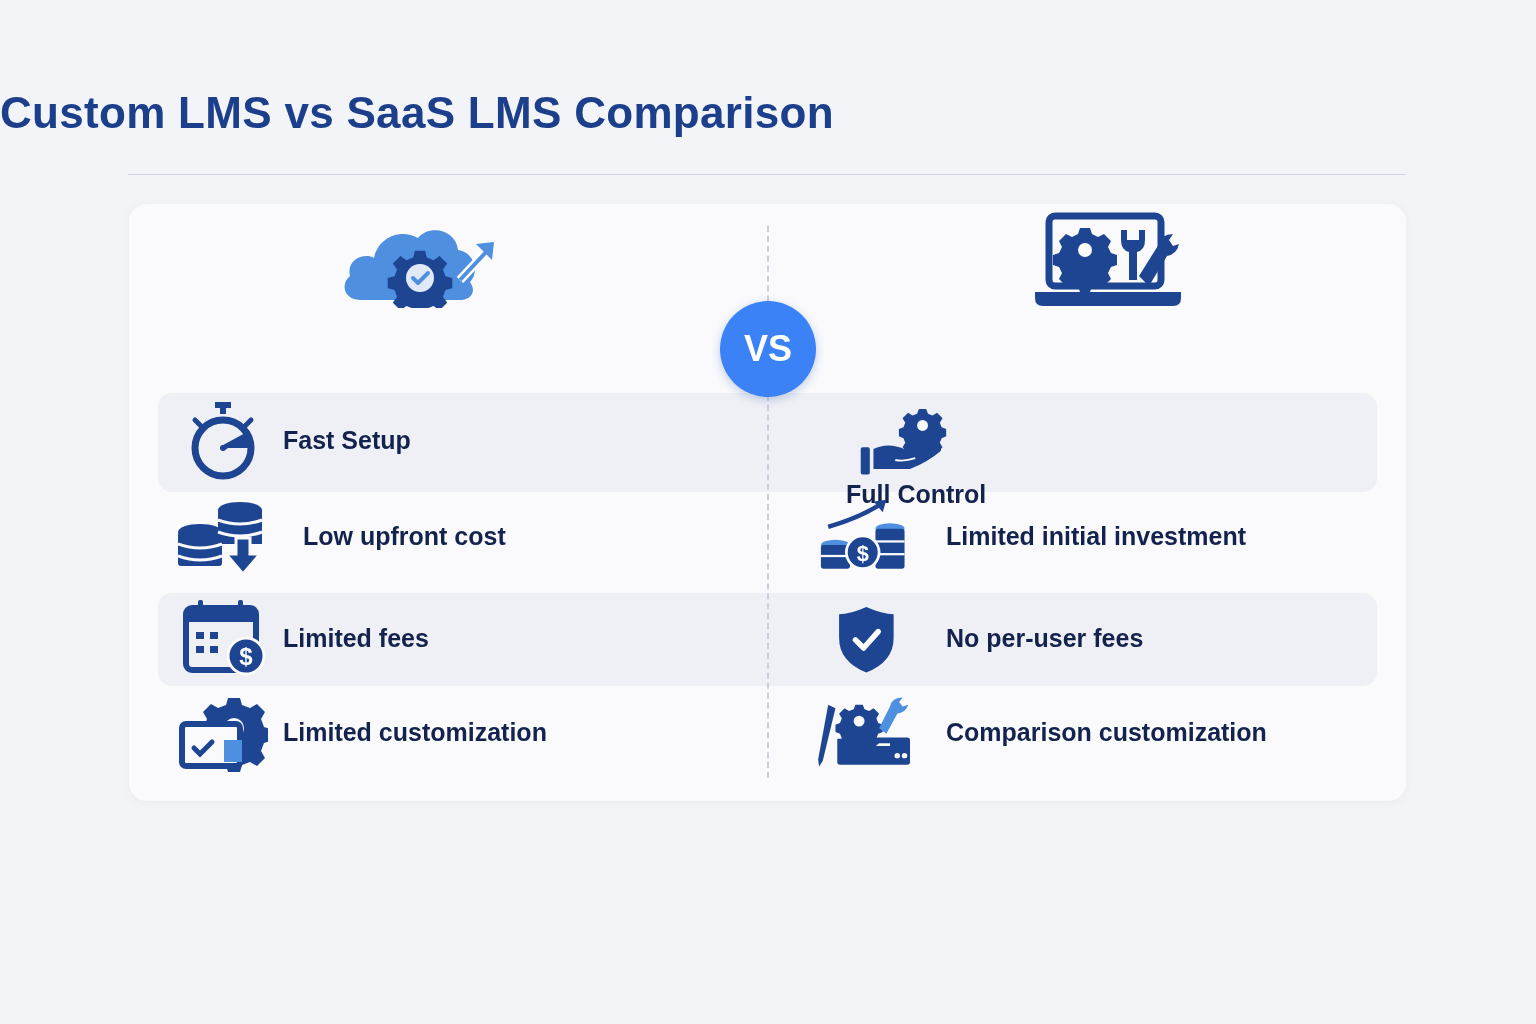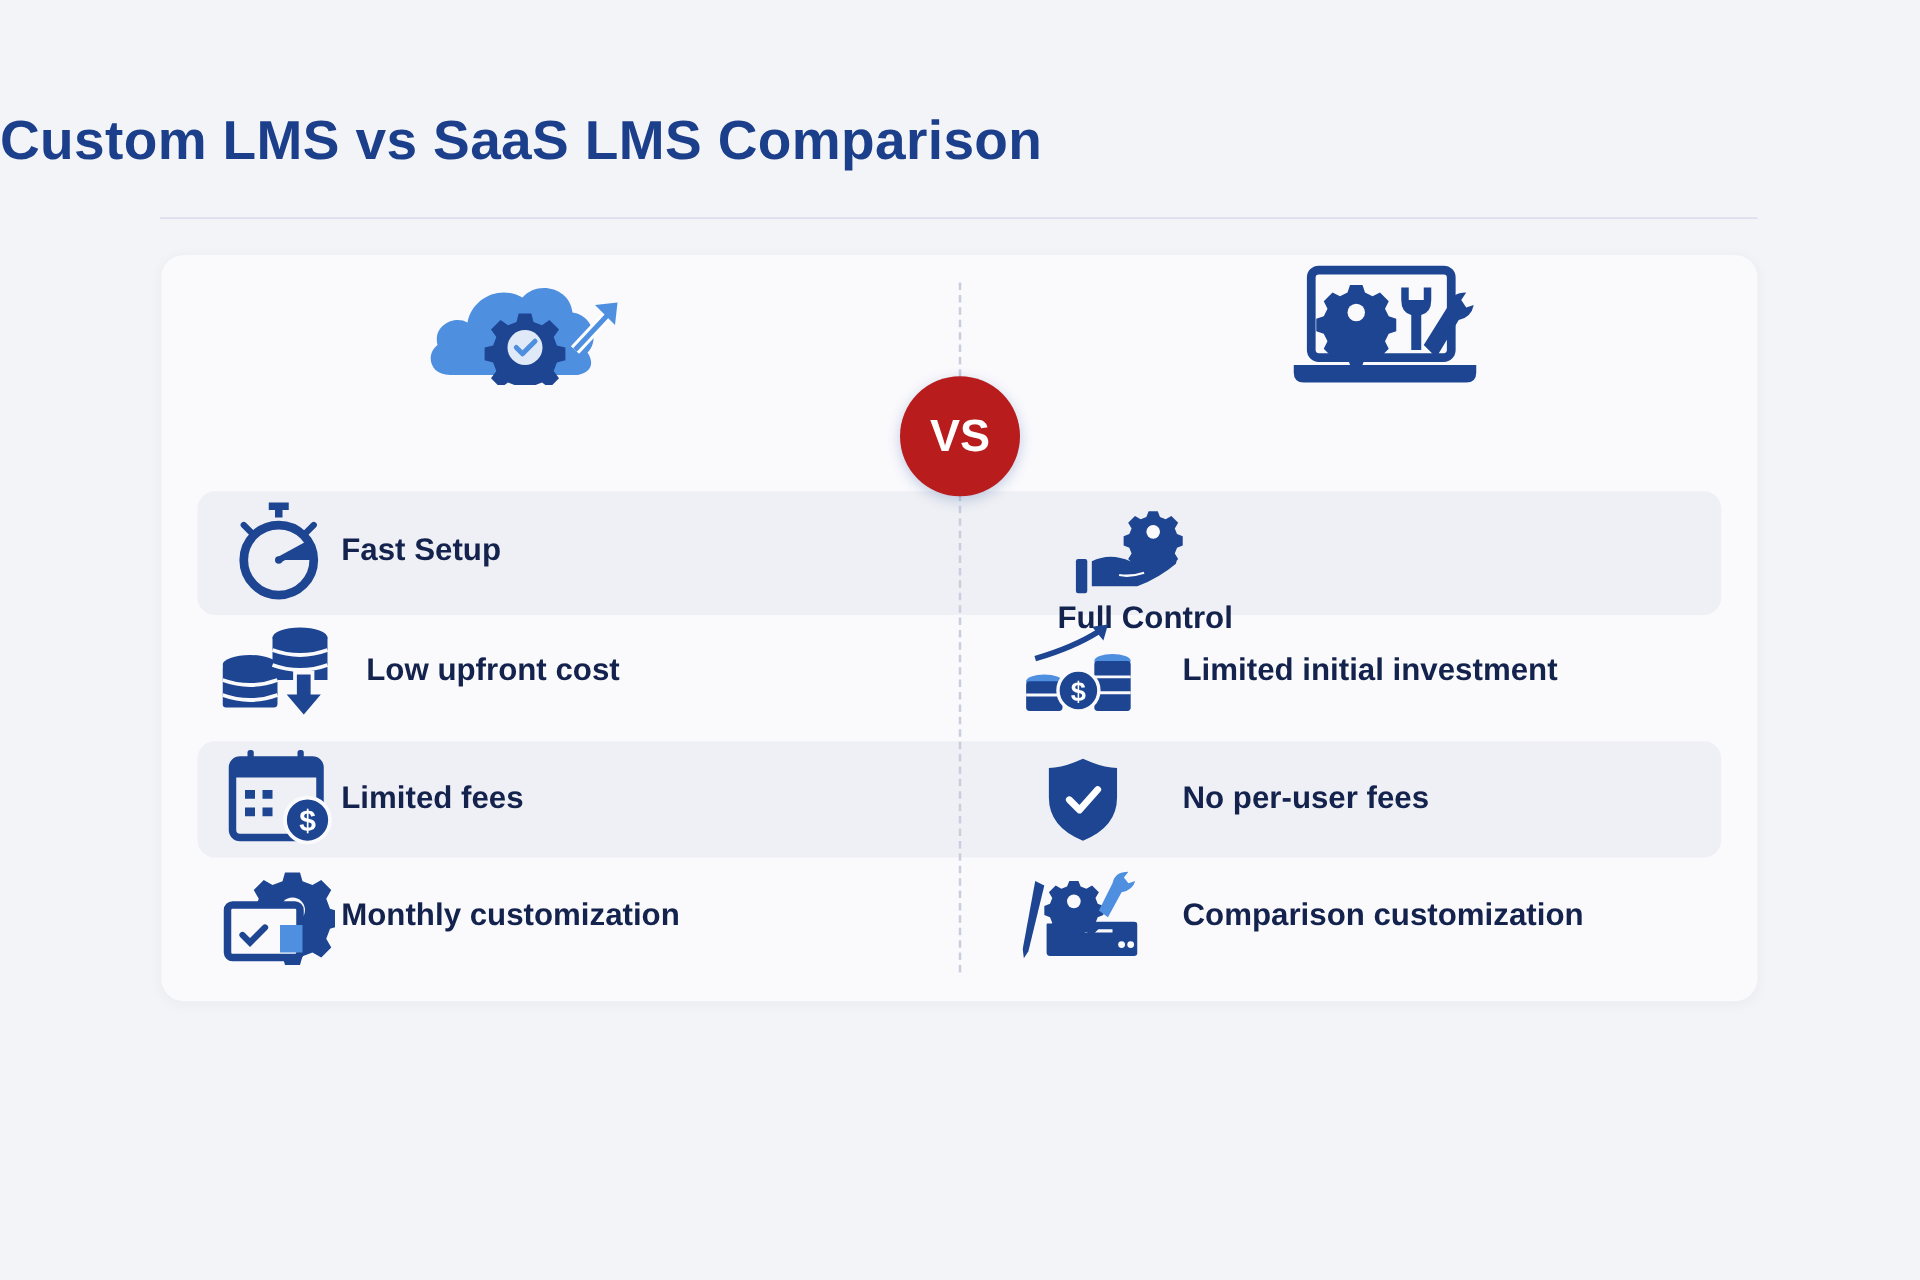--- a/index.html
+++ b/index.html
@@ -29,32 +29,32 @@
   }
   .col-head { position:absolute; top:212px; width:360px; text-align:center; }
   .col-head .hicon { height:96px; display:flex; justify-content:center; align-items:flex-end; }
   .col-head .hlabel {
     margin-top:24px; font-size:36px; font-weight:bold; color:#1d4391;
   }
   #head-left  { left:238px; }
   #head-right { left:928px; }
   .vs {
     position:absolute; left:720px; top:301px; width:96px; height:96px;
-    border-radius:50%; background:#b91c1c;
+    border-radius:50%; background:#3b82f6;
     color:#fff; font-size:36px; font-weight:bold;
     display:flex; align-items:center; justify-content:center;
     box-shadow:0 3px 10px rgba(29,69,146,0.25);
   }
   .band {
     position:absolute; left:158px; width:1219px; background:#eff0f5;
     border-radius:14px;
   }
   .row { position:absolute; display:flex; align-items:center; }
   .row .ricon { width:100px; height:80px; display:flex; align-items:center; justify-content:center; }
-  .row .rtext { font-size:25px; color:#14234d; font-weight:bold; }
+  .row .rtext { font-size:25px; color:#14234d; font-weight:bold; margin-left:10px; }
   .left-row  { left:173px; }
   .right-row { left:810px; }
   .right-row .rtext { margin-left:36px; }
   svg { display:block; }
 </style>
 </head>
 <body>
 
 <div class="title">Custom LMS vs SaaS LMS Comparison</div>
 <div class="title-rule"></div>
@@ -160,21 +160,21 @@
     <svg width="90" height="80" viewBox="0 0 90 80">
       <g transform="translate(56,36)">
         <path d="M-6 -30 h12 l2 7 l8 3 l7 -4 l8 8 l-4 7 l3 8 l7 2 v12 l-7 2 l-3 8 l4 7 l-8 8 l-7 -4 l-8 3 l-2 7 h-12 l-2 -7 l-8 -3 l-7 4 l-8 -8 l4 -7 l-3 -8 l-7 -2 v-12 l7 -2 l3 -8 l-4 -7 l8 -8 l7 4 l8 -3 z" fill="#1d4592"></path>
         <circle r="10" fill="#fafafd"></circle>
       </g>
       <rect x="4" y="32" width="58" height="42" rx="4" fill="#fafafd" stroke="#1d4592" stroke-width="6"></rect>
       <rect x="46" y="48" width="18" height="22" fill="#4f8fe0"></rect>
       <path d="M16 56 l6 6 l12 -12" stroke="#1d4592" stroke-width="5" fill="none" stroke-linecap="round"></path>
     </svg>
   </div>
-  <div class="rtext">Monthly customization</div>
+  <div class="rtext">Limited customization</div>
 </div>
 
 <div class="row right-row" style="top:400px;flex-direction:column;">
   <div class="ricon">
     <svg width="110" height="80" viewBox="0 0 110 80">
       <g transform="translate(82,24)">
         <path d="M-4 -18 h8 l2 5 l5 2 l5 -3 l6 6 l-3 5 l2 5 l5 2 v8 l-5 2 l-2 5 l3 5 l-6 6 l-5 -3 l-5 2 l-2 5 h-8 l-2 -5 l-5 -2 l-5 3 l-6 -6 l3 -5 l-2 -5 l-5 -2 v-8 l5 -2 l2 -5 l-3 -5 l6 -6 l5 3 l5 -2 z" fill="#1d4592"></path>
         <circle r="6" fill="#fafafd"></circle>
       </g>
       <rect x="14" y="48" width="10" height="30" rx="2" fill="#1d4592"></rect>

